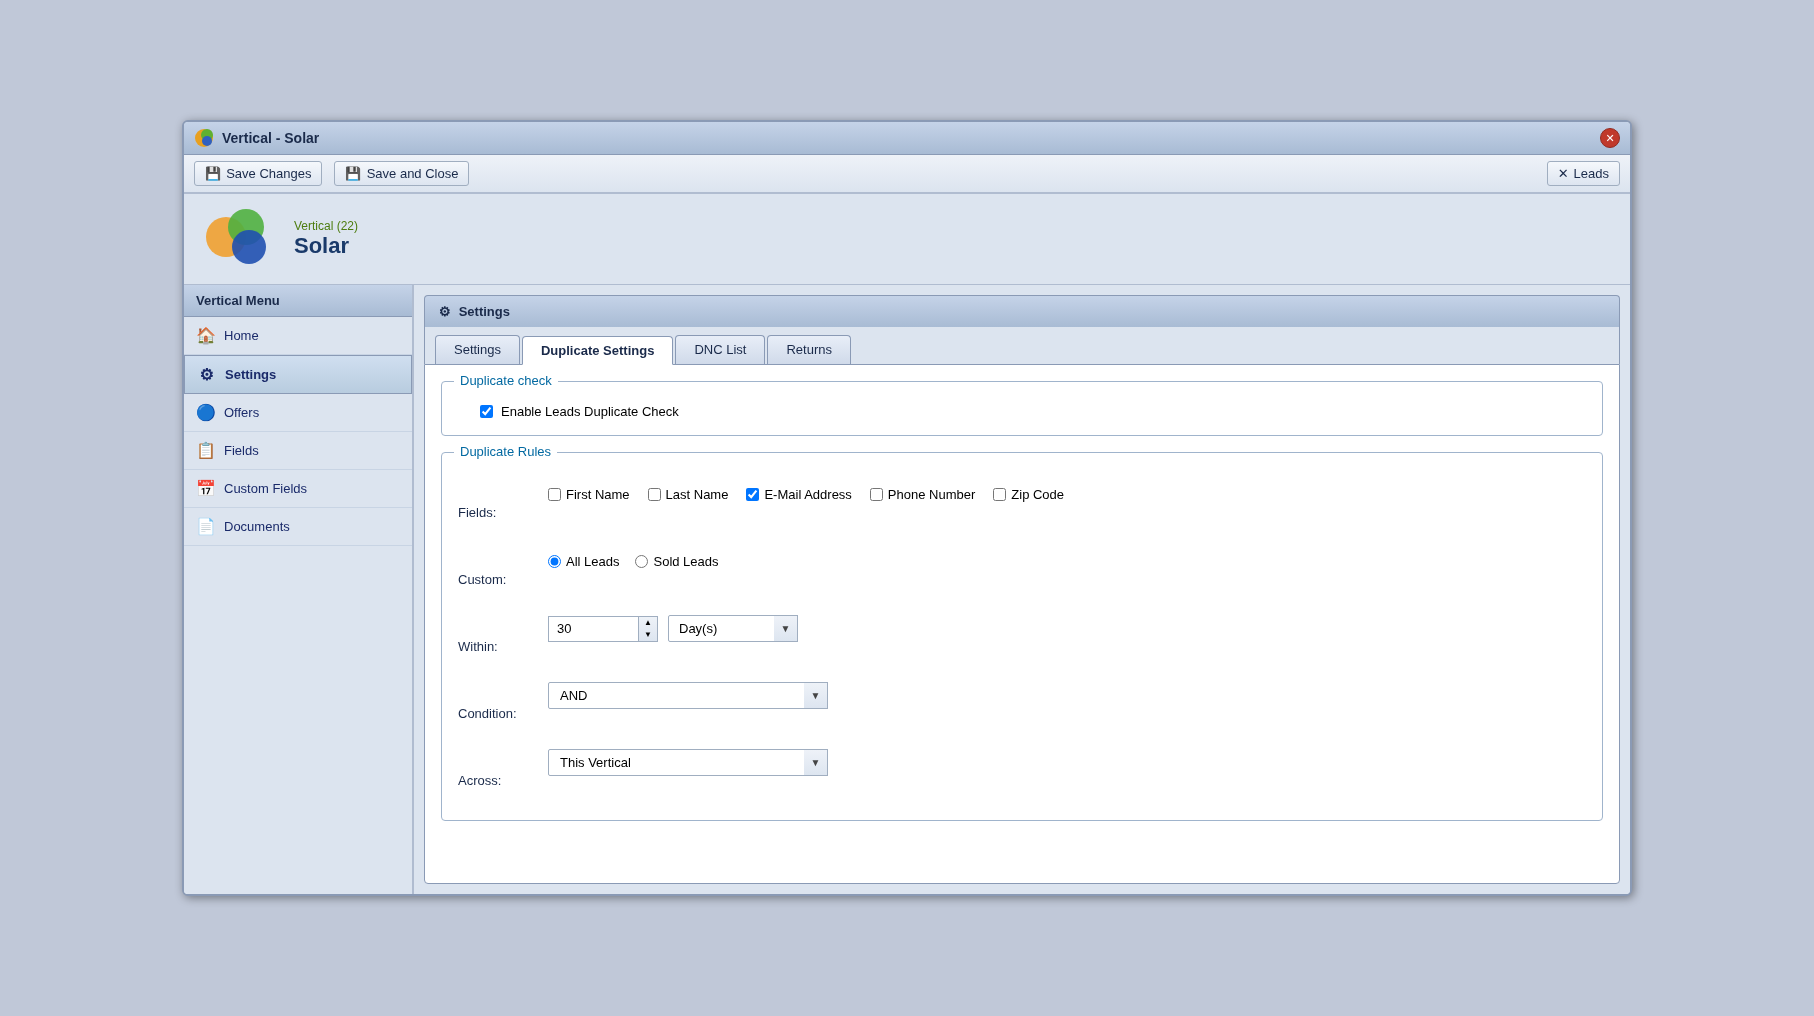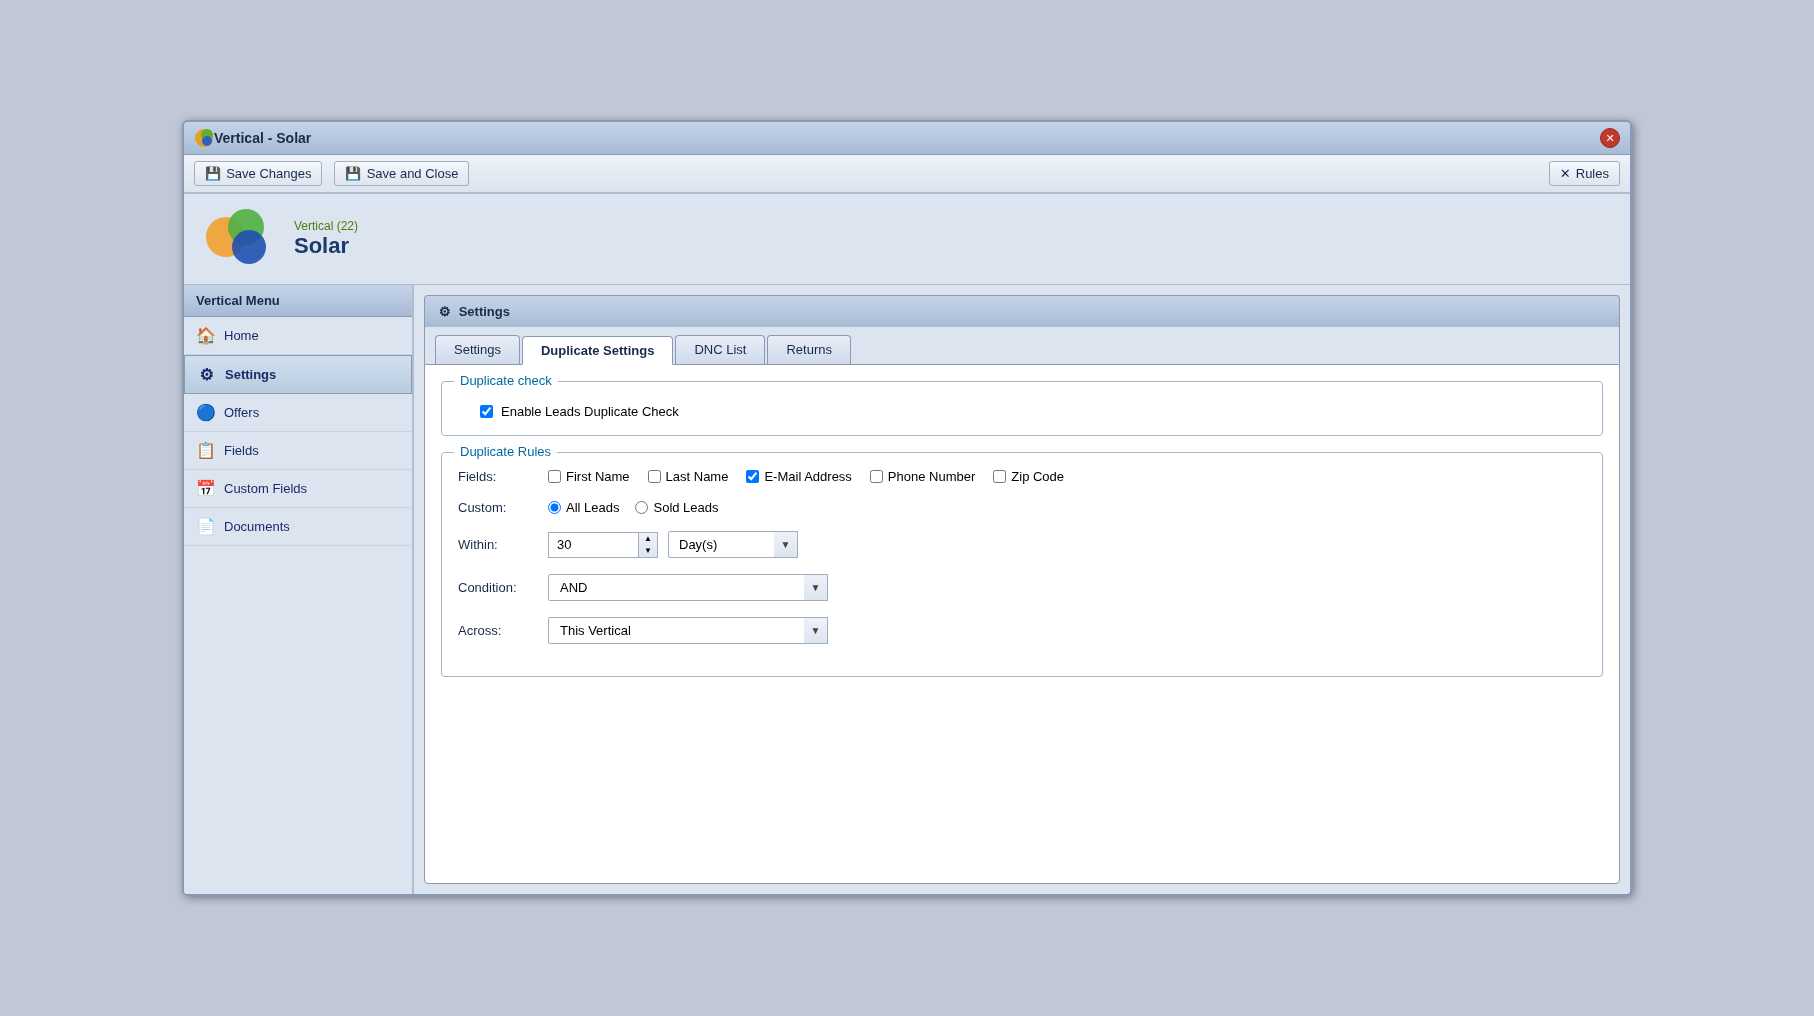--- a/index.html
+++ b/index.html
@@ -26,20 +26,21 @@
       padding: 6px 10px;
       display: flex;
       align-items: center;
       justify-content: space-between;
       border-bottom: 1px solid #8a9ab5;
     }
 
     .title-bar-left {
       display: flex;
       align-items: center;
+      gap: 8px;
     }
 
     .title-text {
       font-weight: bold;
       font-size: 14px;
       color: #1a2a4a;
     }
 
     .close-btn {
       width: 20px;
@@ -252,20 +253,21 @@
       display: flex;
       align-items: center;
       margin-bottom: 16px;
       gap: 0;
     }
 
     .form-label {
       width: 90px;
       color: #1a2a4a;
       font-size: 13px;
+      margin-top: 36px;
     }
 
     .fields-row {
       display: flex;
       align-items: center;
       gap: 18px;
     }
 
     .field-check {
       display: flex;
@@ -383,21 +385,21 @@
         <span>💾</span>
         <span>Save Changes</span>
       </button>
       <button class="toolbar-btn">
         <span>💾</span>
         <span>Save and Close</span>
       </button>
     </div>
     <button class="toolbar-close-btn">
       <span>✕</span>
-      <span>Rules</span>
+      <span>Leads</span>
     </button>
   </div>
 
   <div class="header-area">
     <div class="logo-circles">
       <svg width="70" height="60" viewBox="0 0 70 60">
         <circle cx="22" cy="28" r="20" fill="#f0a030" opacity="0.9"></circle>
         <circle cx="42" cy="18" r="18" fill="#50b040" opacity="0.9"></circle>
         <circle cx="45" cy="38" r="17" fill="#2050b0" opacity="0.9"></circle>
       </svg>

